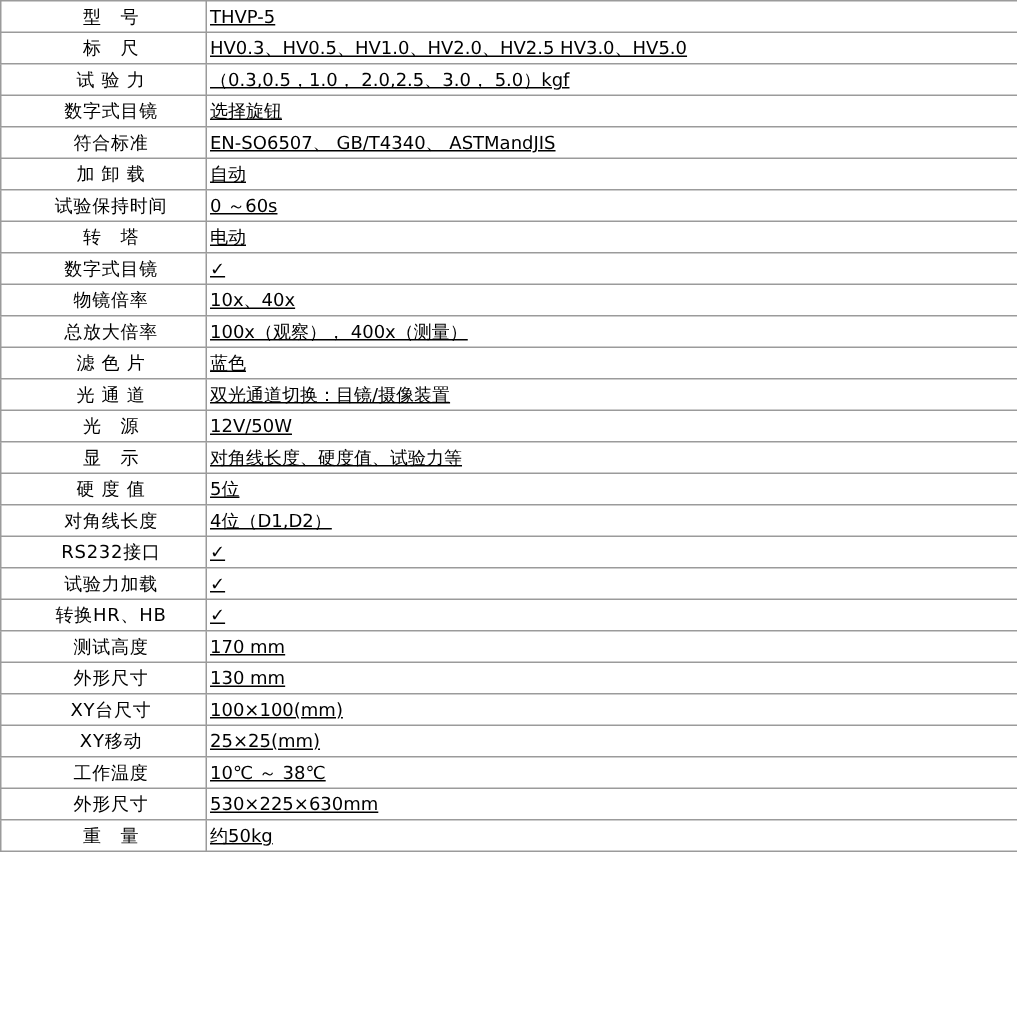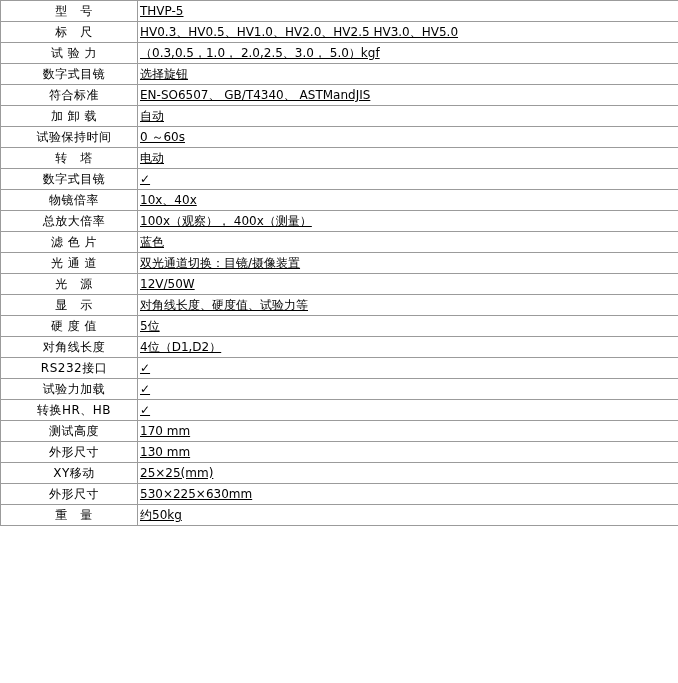--- a/index.html
+++ b/index.html
@@ -136,22 +136,30 @@
       </tr>
       <tr>
         <td class="label">测试高度</td>
         <td class="value">170 mm</td>
       </tr>
       <tr>
         <td class="label">外形尺寸</td>
         <td class="value">130 mm</td>
       </tr>
       <tr>
+        <td class="label">XY台尺寸</td>
+        <td class="value">100×100(mm)</td>
+      </tr>
+      <tr>
         <td class="label">XY移动</td>
         <td class="value">25×25(mm)</td>
+      </tr>
+      <tr>
+        <td class="label">工作温度</td>
+        <td class="value">10℃ ～ 38℃</td>
       </tr>
       <tr>
         <td class="label">外形尺寸</td>
         <td class="value">530×225×630mm</td>
       </tr>
       <tr>
         <td class="label">重　量</td>
         <td class="value">约50kg</td>
       </tr>
     </tbody>

